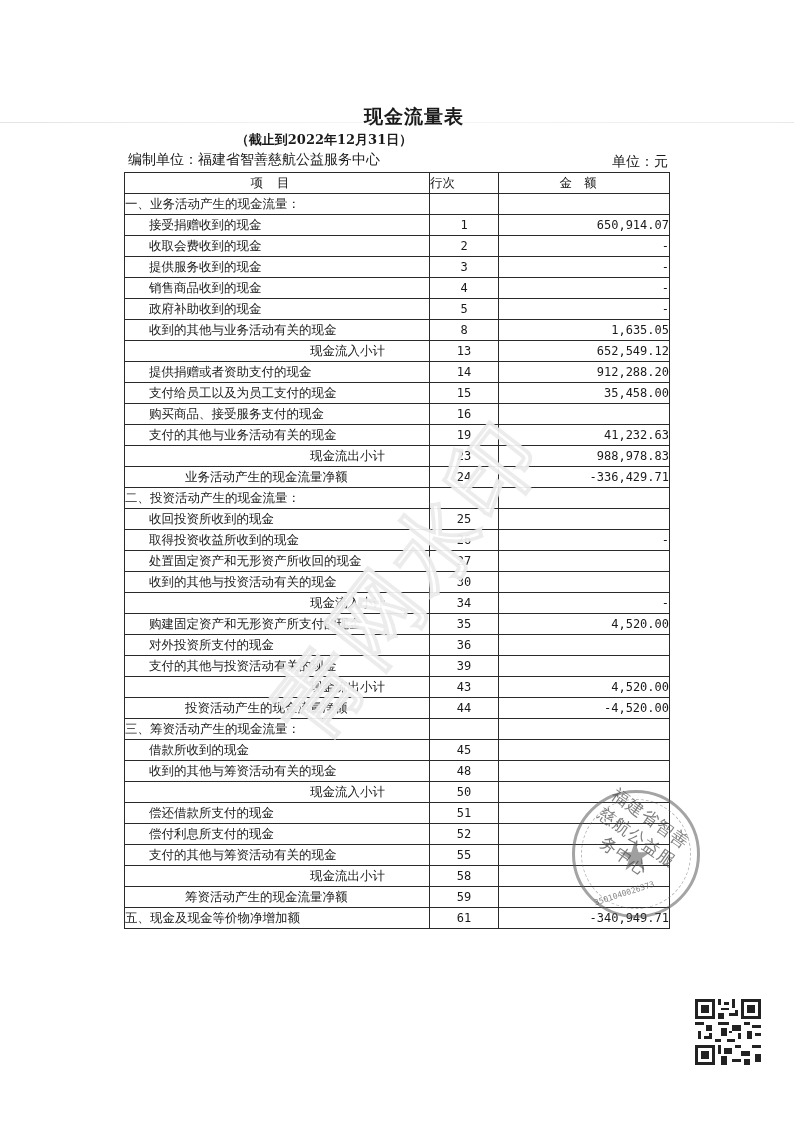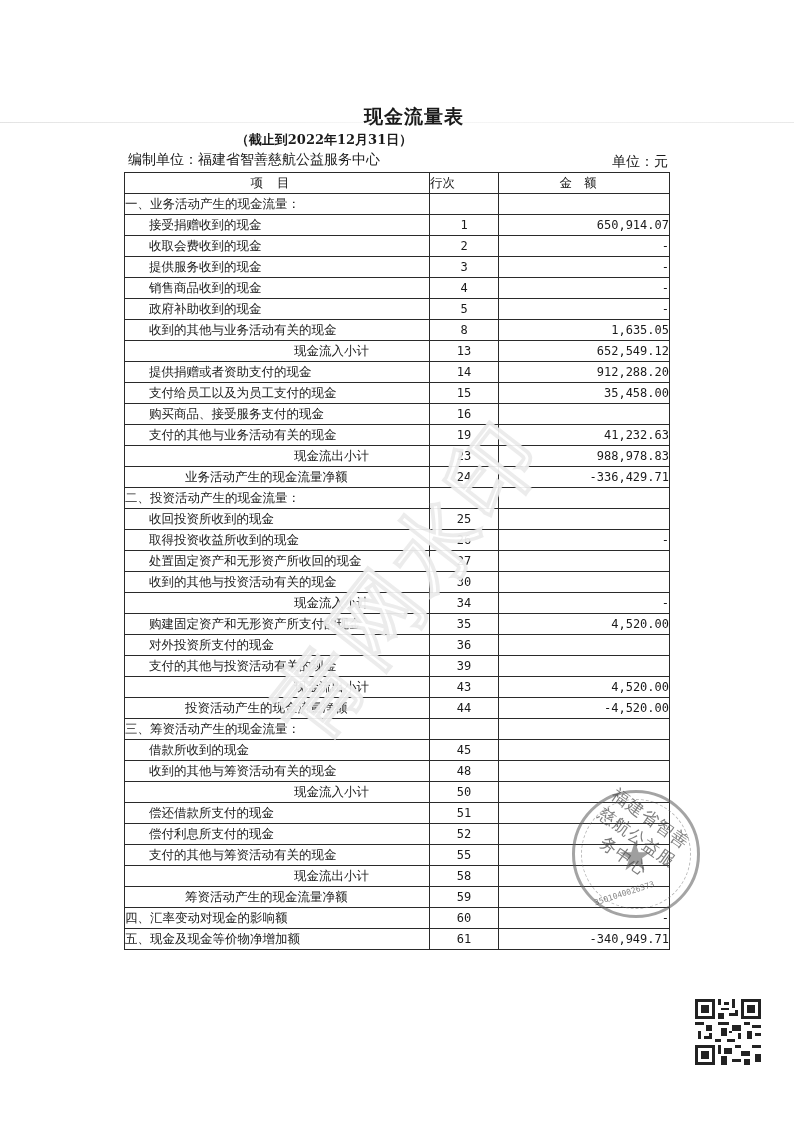--- a/index.html
+++ b/index.html
@@ -34,21 +34,21 @@
     white-space: nowrap; overflow: hidden;
   }
   col.c1 { width: 305px; }
   col.c2 { width: 69px; }
   col.c3 { width: 171px; }
   th.h-item { text-align: center; letter-spacing: 14px; }
   th.h-line { text-align: left; }
   th.h-amt { text-align: center; letter-spacing: 12px; }
   td.item { padding-left: 3px; }
   td.item.indent { padding-left: 24px; }
-  td.item.subtotal { text-align: right; padding-right: 60px; }
+  td.item.subtotal { text-align: right; padding-right: 44px; }
   td.item.net { padding-left: 60px; }
   td.line { text-align: center; font-family: "DejaVu Sans Mono", "Liberation Mono", monospace; font-size: 12px; }
   td.amt { text-align: right; padding-right: 1px; font-family: "DejaVu Sans Mono", "Liberation Mono", monospace; font-size: 12px; }
   .watermark {
     position: absolute; left: 220px; top: 520px; transform: rotate(-52deg);
     font-size: 88px; font-weight: bold; color: rgba(255,255,255,0.92);
     -webkit-text-stroke: 1px rgba(200,200,200,0.35);
     font-family: "DejaVu Sans", sans-serif; letter-spacing: 6px; pointer-events: none; white-space: nowrap;
   }
   .seal {
@@ -260,25 +260,20 @@
       </tr>
       <tr>
         <td class="item subtotal">现金流出小计</td>
         <td class="line">58</td>
         <td class="amt"></td>
       </tr>
       <tr>
         <td class="item net">筹资活动产生的现金流量净额</td>
         <td class="line">59</td>
         <td class="amt"></td>
-      </tr>
-      <tr>
-        <td class="item">四、汇率变动对现金的影响额</td>
-        <td class="line">60</td>
-        <td class="amt">-</td>
       </tr>
       <tr>
         <td class="item">五、现金及现金等价物净增加额</td>
         <td class="line">61</td>
         <td class="amt">-340,949.71</td>
       </tr>
     </tbody>
 </table>
 
 <div class="watermark">青网水印</div>

